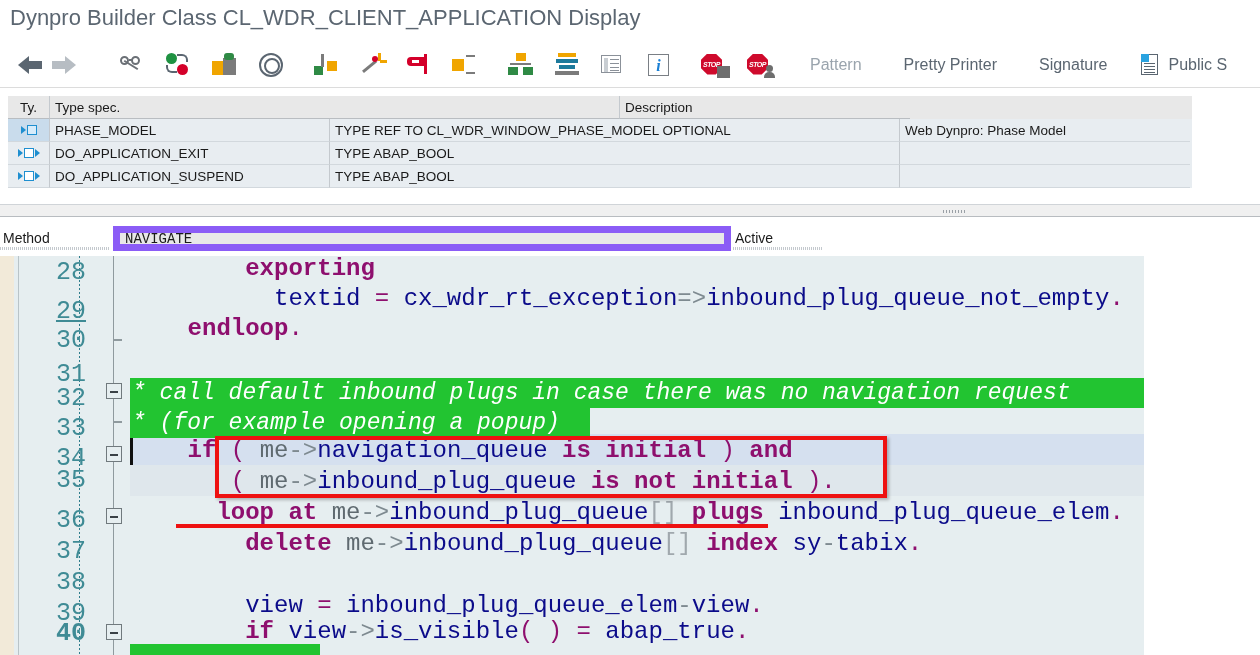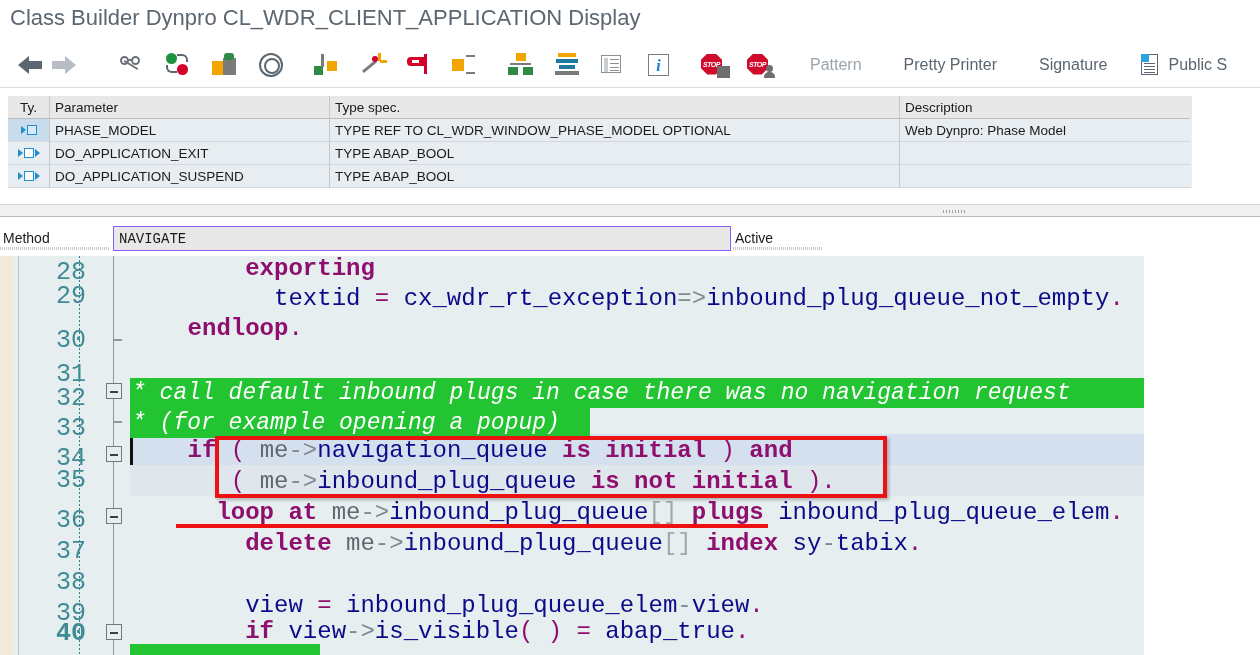--- a/index.html
+++ b/index.html
@@ -186,21 +186,21 @@
     background: repeating-linear-gradient(90deg,#9aa0a6 0 1px, transparent 1px 3px); }
 
   
   .methodbar { position:absolute; top:222px; left:0; width:1164px; height:34px; background:#ffffff; }
   .m-label { position:absolute; left:3px; top:8px; font-size:14px; color:#1a1a1a;
              font-family:"Liberation Sans", sans-serif; }
   .m-label-u { position:absolute; left:0px; top:25px; width:110px; height:3px;
                background: repeating-linear-gradient(90deg,#c4c9ce 0 1px, transparent 1px 2px); }
   .m-input {
     position:absolute; left:113px; top:4px; width:618px; height:25px;
-    background:#e8e8e8; border:1px solid #8b5cf6;
+    background:#e8e8e8; border:7px solid #8b5cf6;
     font-family:"Liberation Mono", monospace; font-size:14px; color:#1a1a1a;
     display:flex; align-items:center; padding-left:5px;
   }
   .m-status { position:absolute; left:735px; top:8px; font-size:14px; color:#1a1a1a; }
   .m-status-u { position:absolute; left:733px; top:25px; width:90px; height:3px;
                 background: repeating-linear-gradient(90deg,#c4c9ce 0 1px, transparent 1px 2px); }
 
   
   .editor {
     position:absolute; top:256px; left:0; width:1144px; height:399px;
@@ -268,21 +268,21 @@
     <span class="mt-globe"></span>
     <span class="mi">✚</span>
     <span class="mi">↶</span>
     <span class="mi">;</span>
     <span class="mt-kbd"></span>
     <span class="mi">⚲</span>
     <span class="mt-gear"></span>
   </div>
 
   <div class="titlebar">
-    <div class="title-text">Class Builder Dynpro CL_WDR_CLIENT_APPLICATION Display</div>
+    <div class="title-text">Dynpro Builder Class CL_WDR_CLIENT_APPLICATION Display</div>
   </div>
 
   <div class="toolbar">
 
     <div class="tb-btn">
       <span class="ico">
           <i class="arrow-l"></i>
         </span>
     </div>
     <div class="tb-btn">
@@ -426,21 +426,20 @@
         <i class="tl" style="top:15px;"></i>
           <i class="tl" style="top:18px;"></i>
       </span>
       <span>Public S</span>
     </div>
   </div>
 
   <div class="ptable">
     <div class="prow head">
       <div class="pc c-ty">Ty.</div>
-      <div class="pc c-par">Parameter</div>
       <div class="pc c-typ">Type spec.</div>
       <div class="pc c-desc">Description</div>
     </div>
 
     <div class="prow data sel">
       <div class="pc c-ty">
         <span class="tyico">
           <i class="tri"></i>
             <i class="box filled"></i>
         </span>
@@ -490,21 +489,21 @@
     <div class="m-status-u"></div>
   </div>
 
   <div class="editor">
     <div class="ed-leftbar"></div>
     <div class="ed-leftbar2"></div>
     <div class="ed-gutter-line"></div>
     <div class="ed-foldline"></div>
 
     <div class="lnum" style="top:0px;">28</div>
-    <div class="lnum" style="top:24px;">29</div>
+    <div class="lnum" style="top:39px;text-decoration:underline;">29</div>
     <div class="lnum" style="top:68px;">30</div>
     <div class="lnum" style="top:102px;">31</div>
     <div class="lnum" style="top:126px;">32</div>
     <div class="lnum" style="top:156px;">33</div>
     <div class="lnum" style="top:186px;">34</div>
     <div class="lnum" style="top:208px;">35</div>
     <div class="lnum" style="top:248px;">36</div>
     <div class="lnum" style="top:279px;">37</div>
     <div class="lnum" style="top:310px;">38</div>
     <div class="lnum" style="top:341px;">39</div>

